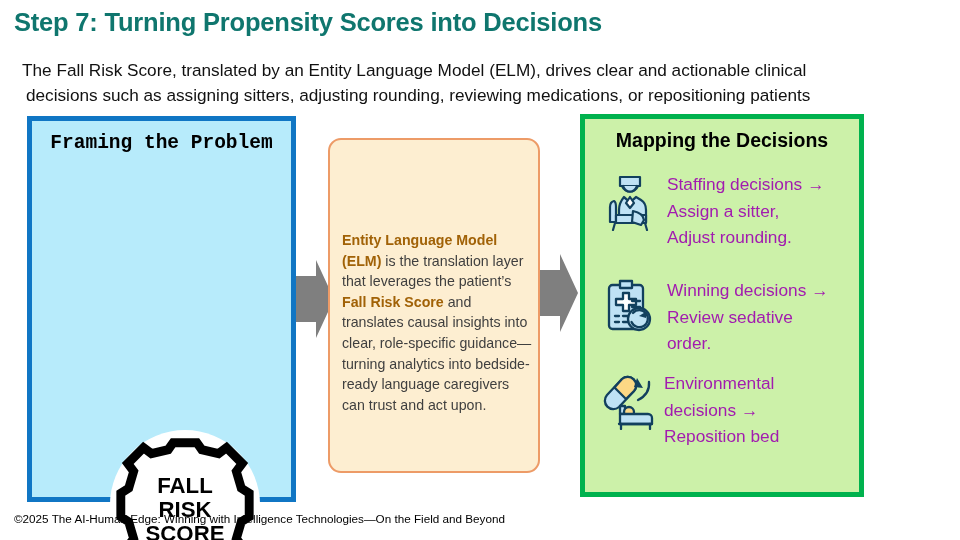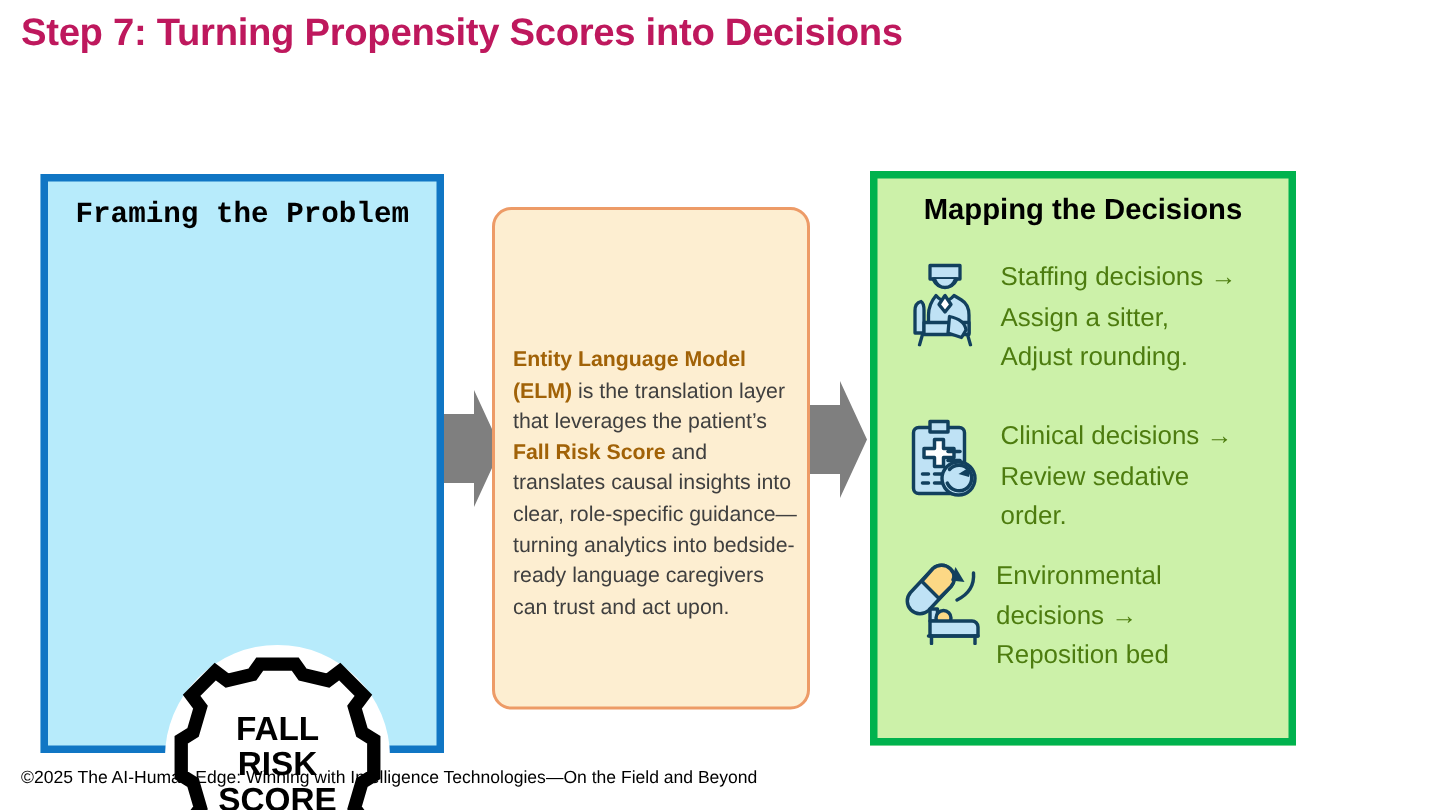--- a/index.html
+++ b/index.html
@@ -9,21 +9,21 @@
     font-family:"Liberation Sans", sans-serif;
     color:#000;
     overflow:hidden;
     position:relative;
   }
   .slide{position:absolute;inset:0;}
 
   
   #title{
     position:absolute;left:14px;top:8px;width:930px;
-    font-size:25.5px;font-weight:bold;color:#be185d;
+    font-size:25.5px;font-weight:bold;color:#0f766e;
     letter-spacing:-0.2px;white-space:nowrap;
   }
   #subtitle{
     position:absolute;left:22px;top:58px;width:925px;
     font-size:17.2px;line-height:25px;color:#111;
   }
   #subtitle .l2{display:block;margin-left:4px;}
 
   
   .panel{position:absolute;box-sizing:border-box;}
@@ -68,40 +68,44 @@
     position:absolute;left:74px;top:305px;width:158px;height:158px;
   }
 
   
   #elm-icon{position:absolute;left:378px;top:142px;width:112px;height:92px;}
 
   
   .drow{position:absolute;display:flex;align-items:flex-start;}
   .drow .ico{flex:0 0 auto;width:54px;height:60px;}
   .drow .txt{
-    margin-left:10px;font-size:17.3px;line-height:26.5px;color:#4d7c0f;
+    margin-left:10px;font-size:17.3px;line-height:26.5px;color:#a21caf;
     white-space:pre-line;
   }
   #drow-1{left:18px;top:52px;}
   #drow-2{left:18px;top:158px;}
   #drow-3{left:15px;top:251px;}
 
   
   #footer{
     position:absolute;left:14px;top:512px;
     font-size:11.7px;color:#000;
   }
 </style>
 </head>
 <body>
 
 <div class="slide">
 
   <div id="title">Step 7: Turning Propensity Scores into Decisions</div>
 
+  <div id="subtitle">
+    <span>The Fall Risk Score, translated by an Entity Language Model (ELM), drives clear and actionable clinical</span>
+    <span class="l2">decisions such as assigning sitters, adjusting rounding, reviewing medications, or repositioning patients</span>
+  </div>
 
   <div class="panel" id="panel-left">
     <h2>Framing the Problem</h2>
 
     <div id="gear-badge">
       <svg viewBox="0 0 160 160" width="158" height="158">
         <circle cx="80" cy="80" r="76" fill="#ffffff"></circle>
         <g transform="translate(80,80)">
           <path id="gp" fill="none" stroke="#000" stroke-width="9" stroke-linejoin="miter" d="M -12,-63 L 12,-63 L 17,-56 L 34,-52 L 42,-58 L 58,-42 L 52,-34 L 57,-17 L 65,-12 L 65,12
                L 57,17 L 52,34 L 58,42 L 42,58 L 34,52 L 17,57 L 12,65 L -12,65 L -17,57 L -34,52
@@ -180,21 +184,21 @@
             <line x1="12" y1="39" x2="16" y2="39"></line>
             <line x1="12" y1="45" x2="16" y2="45"></line>
             <line x1="20" y1="39" x2="30" y2="39"></line>
             <line x1="20" y1="45" x2="30" y2="45"></line>
             <circle cx="36" cy="42" r="11" fill="#bfe2f5"></circle>
             <path d="M30,36 a8.5,8.5 0 1 1 -1.5,9" fill="none"></path>
             <path d="M44,34 l-1,7 -7,-2 z" fill="#12405e" stroke="none"></path>
           </g>
         </svg>
       </div>
-      <div class="txt">Clinical decisions →
+      <div class="txt">Winning decisions →
 Review sedative
 order.</div>
     </div>
 
     <div class="drow" id="drow-3">
       <div class="ico">
         <svg viewBox="0 0 58 60" width="58" height="60">
           <g stroke="#12405e" stroke-width="2.3" stroke-linejoin="round" stroke-linecap="round">
             <path d="M7,25 L22,9 a8.5,8.5 0 0 1 12,12 L19,37 a8.5,8.5 0 0 1 -12,-12 z" fill="#bfe2f5"></path>
             <path d="M14.5,17.5 L22,9 a8.5,8.5 0 0 1 12,12 l-8,8 z" fill="#fcd885"></path>

